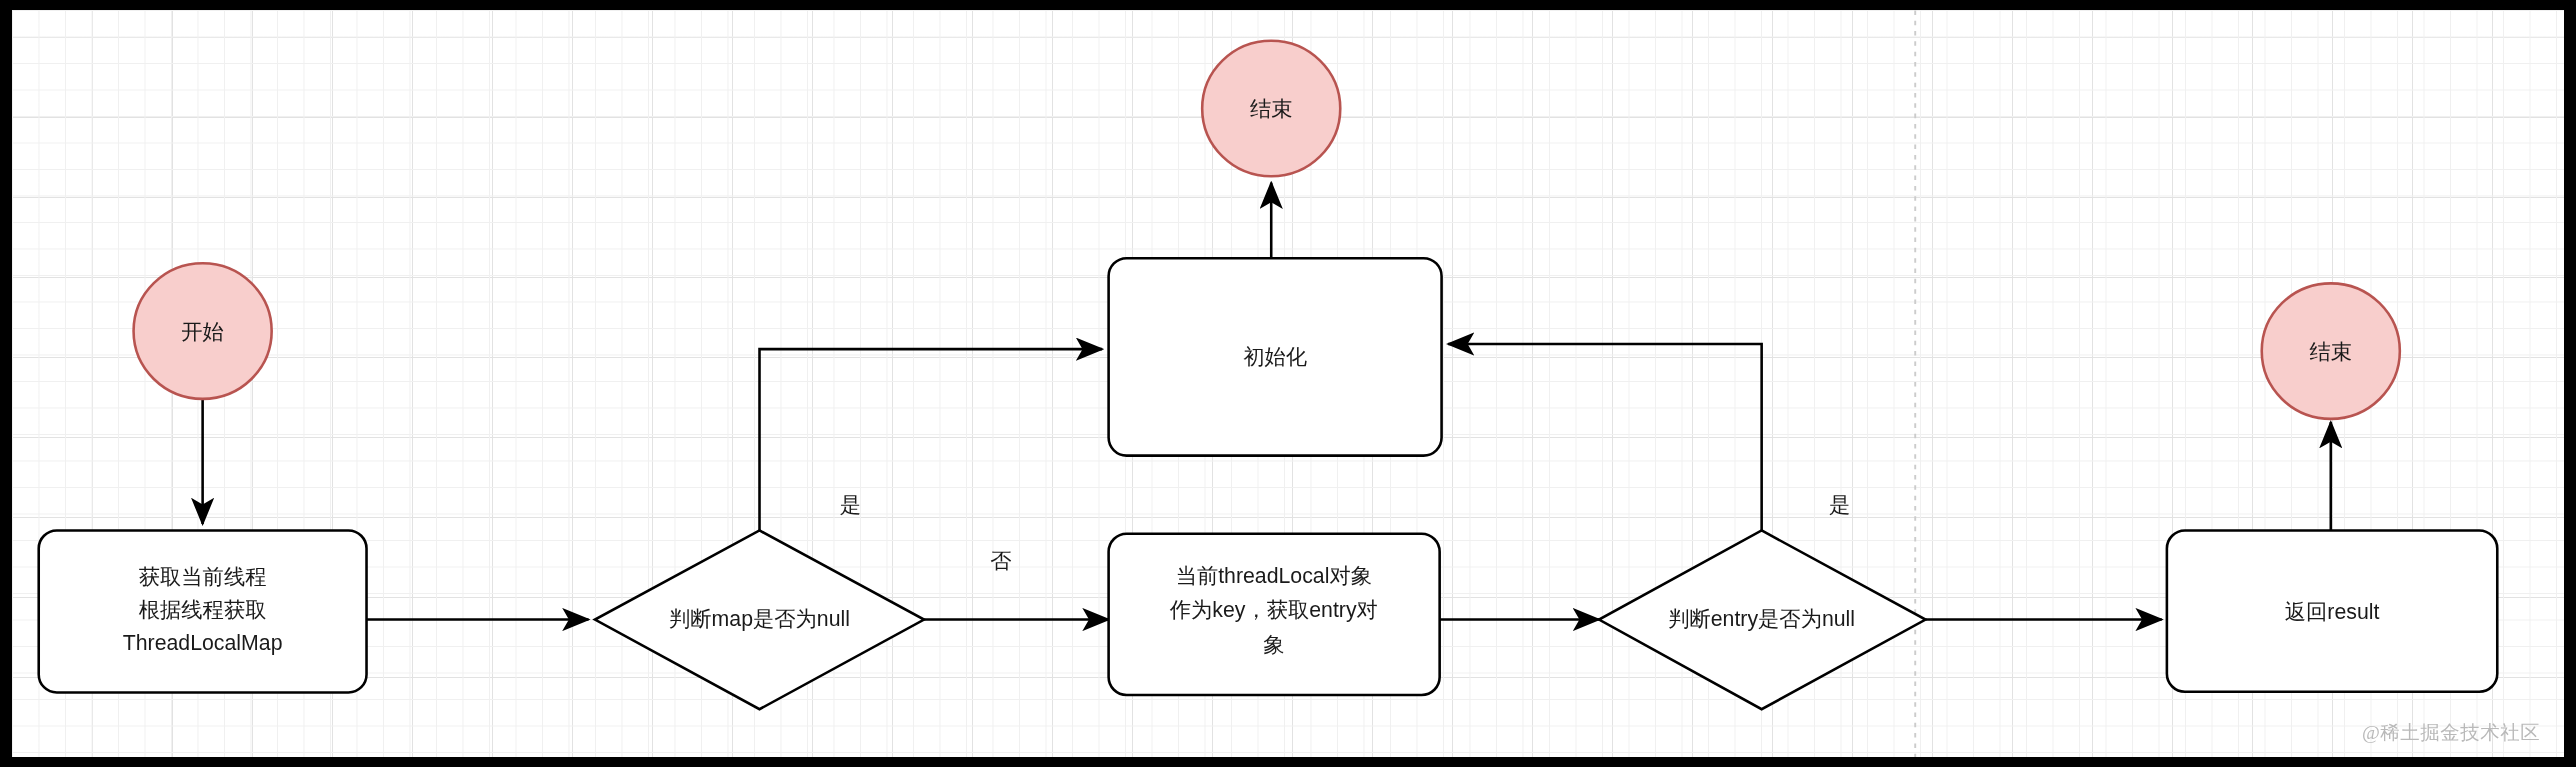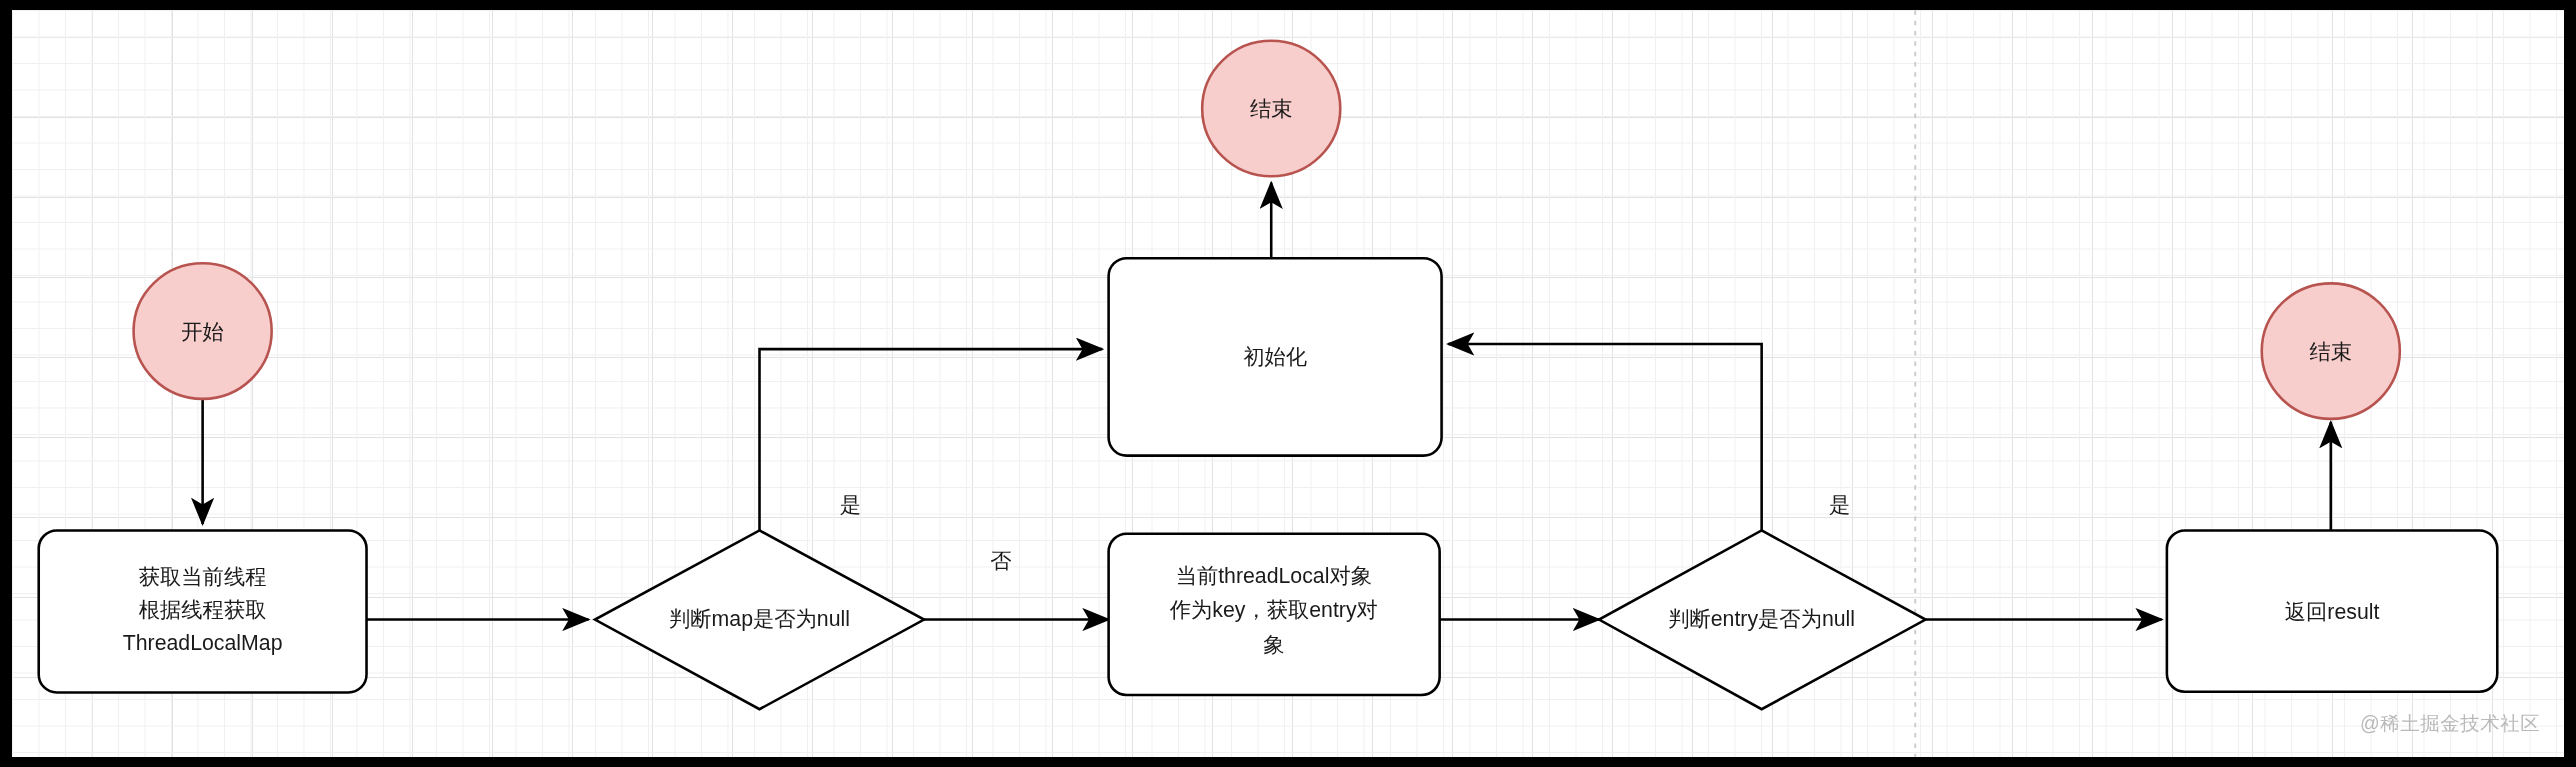--- a/index.html
+++ b/index.html
@@ -82,22 +82,22 @@
   }
   .pagebreak {
     stroke: #cccccc;
     stroke-width: 3;
     stroke-dasharray: 7 9;
     fill: none;
   }
   .watermark {
     position: absolute;
     right: 24px;
-    bottom: 20px;
-    font-family: Liberation Sans, sans-serif;
+    bottom: 11px;
+    font-family: Liberation Serif, serif;
     font-size: 19.4px;
     color: #b9b9b9;
     white-space: nowrap;
     letter-spacing: 0.6px;
   }
 </style>
 </head>
 <body>
 
 <div id="root">

